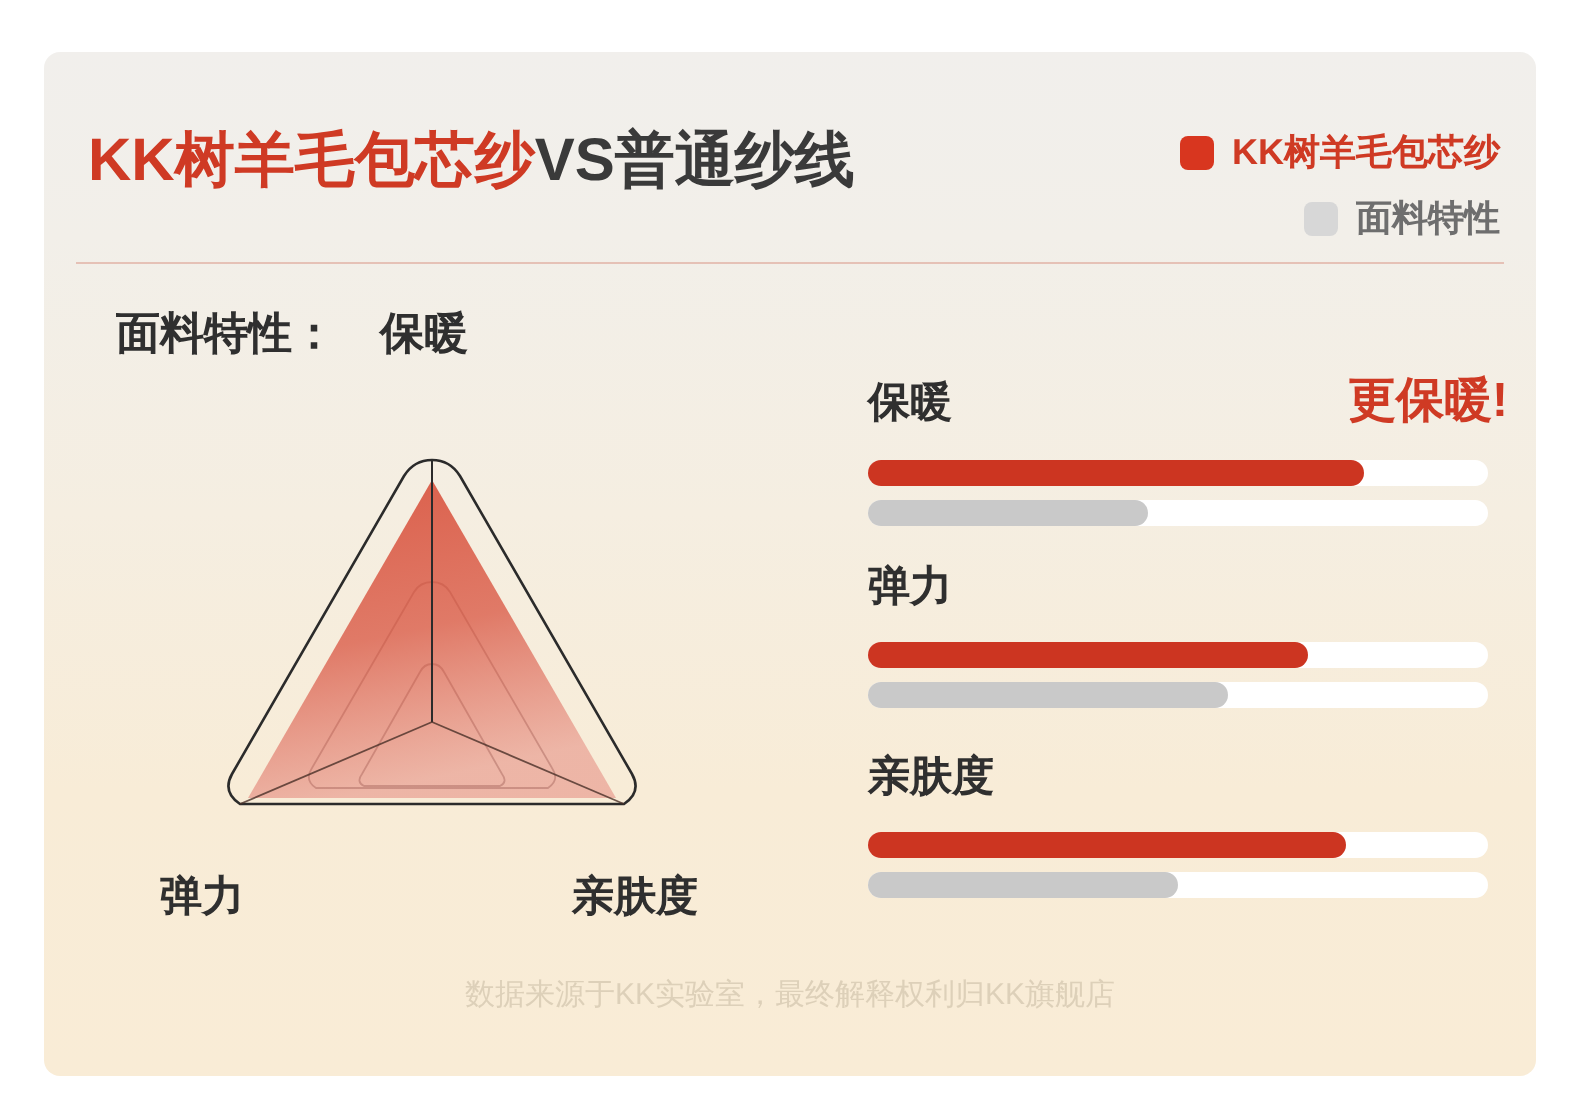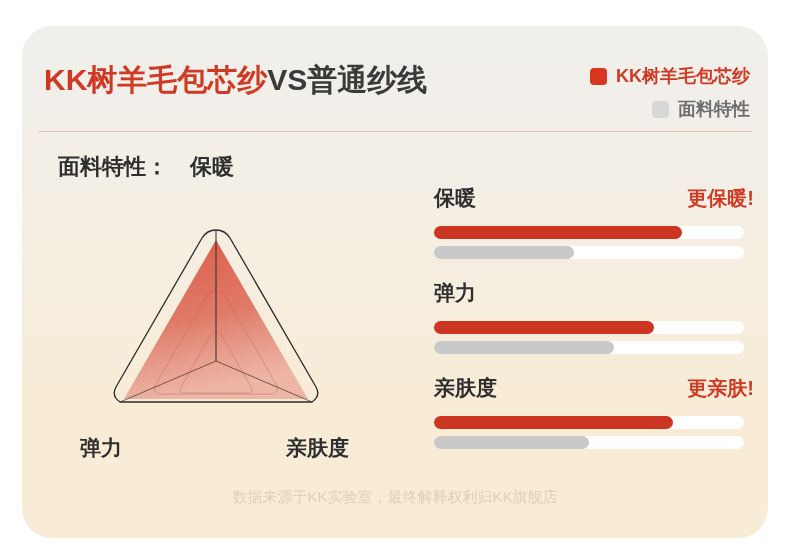--- a/index.html
+++ b/index.html
@@ -21,21 +21,21 @@
     background: #ffffff;
   }
 
   
   .card {
     position: absolute;
     left: 22px;
     top: 26px;
     width: 746px;
     height: 512px;
-    border-radius: 30px;
+    border-radius: 8px;
     background: linear-gradient(180deg,
         #f1efec 0%,
         #f2efe9 18%,
         #f5eee1 45%,
         #f8ecd7 72%,
         #f9ecd6 100%);
     overflow: hidden;
   }
 
   
@@ -151,21 +151,21 @@
     align-items: baseline;
     margin-bottom: 14px;
   }
   .bar-name {
     font-size: 21px;
     font-weight: bold;
     color: #2f2f2f;
     white-space: nowrap;
   }
   .bar-tag {
-    font-size: 20px;
+    font-size: 24px;
     font-weight: bold;
     color: #cf3a24;
     white-space: nowrap;
   }
   .track {
     position: relative;
     width: 310px;
     height: 13px;
     border-radius: 7px;
     background: #ffffff;
@@ -293,21 +293,20 @@
             <div class="fill primary" style="width:71%"></div>
           </div>
           <div class="track">
             <div class="fill standard" style="width:58%"></div>
           </div>
         </div>
 
         <div class="bar-group g2">
           <div class="bar-head">
             <span class="bar-name">亲肤度</span>
-            <span class="bar-tag">更亲肤!</span>
           </div>
           <div class="track">
             <div class="fill primary" style="width:77%"></div>
           </div>
           <div class="track">
             <div class="fill standard" style="width:50%"></div>
           </div>
         </div>
 
       </div>

